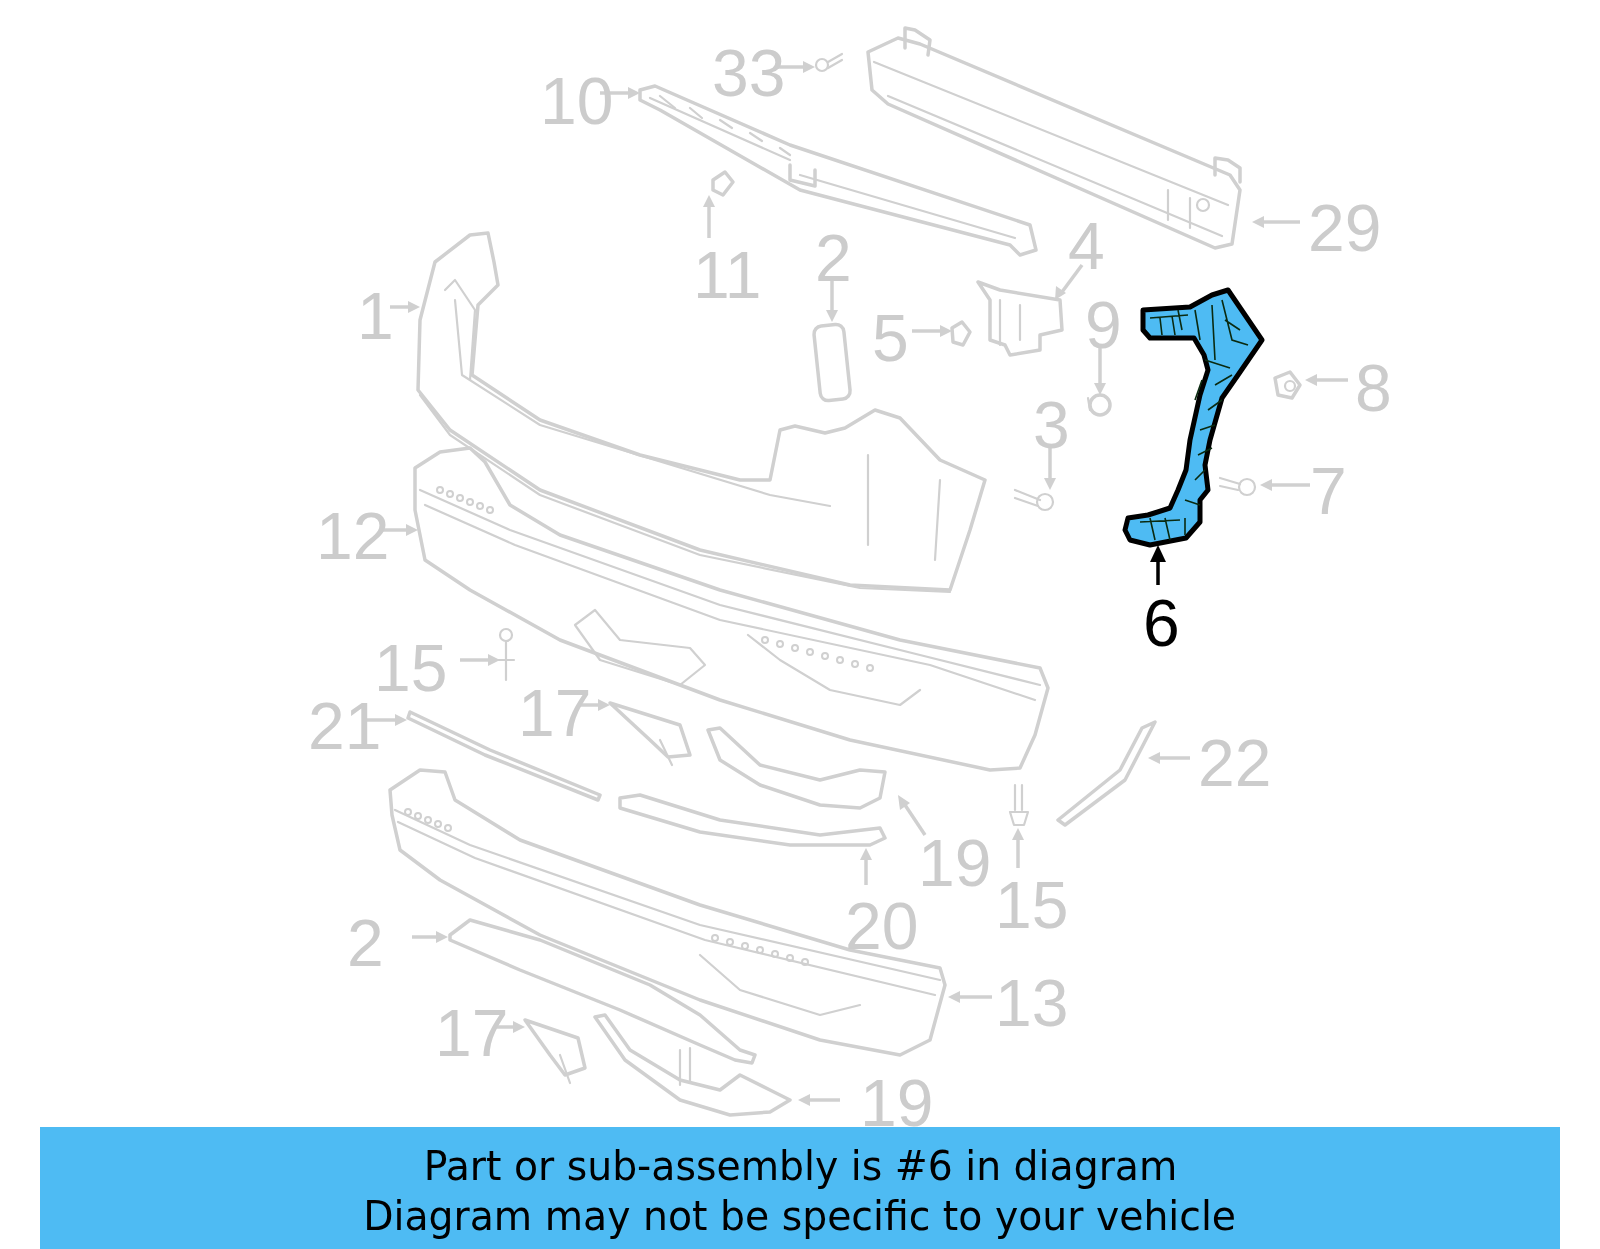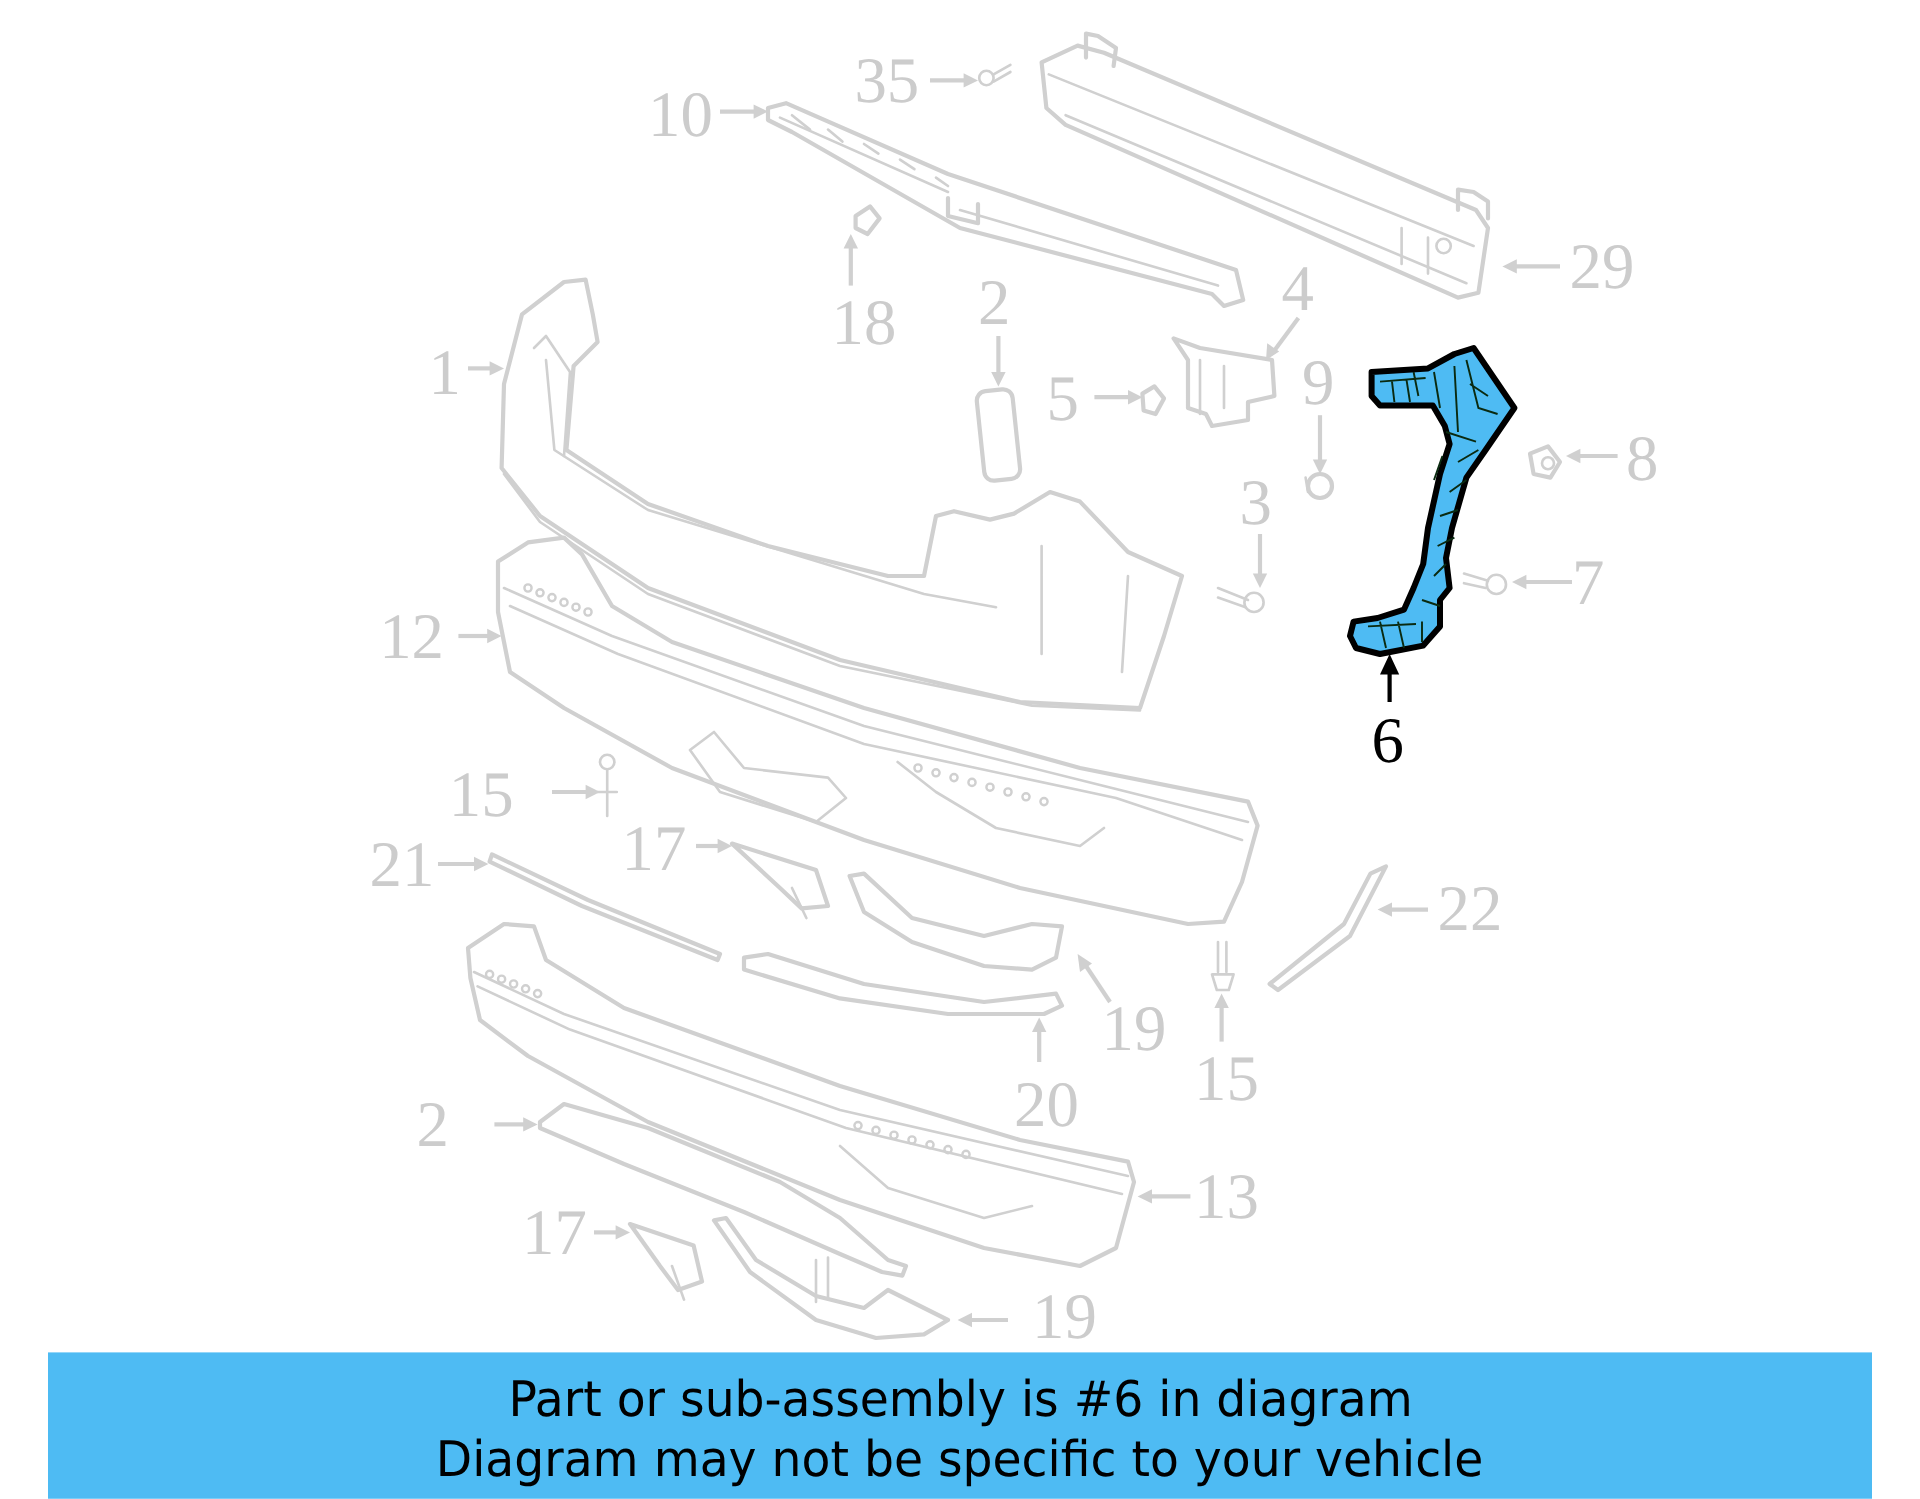--- a/index.html
+++ b/index.html
@@ -3,21 +3,21 @@
 <meta charset="utf-8">
 <style>
   html, body { margin: 0; padding: 0; background: #ffffff; }
   body { width: 1600px; height: 1249px; position: relative; overflow: hidden;
          font-family: "DejaVu Sans", sans-serif; }
   #diagram { position: absolute; left: 0; top: 0; width: 1600px; height: 1249px; }
   .part { fill: none; stroke: #d0d0d0; stroke-width: 3.5; stroke-linejoin: round; stroke-linecap: round; }
   .part-thin { fill: none; stroke: #d0d0d0; stroke-width: 2.2; stroke-linejoin: round; stroke-linecap: round; }
   .leader { stroke: #d0d0d0; stroke-width: 3.5; fill: none; }
   .arrowhead { fill: #d0d0d0; }
-  .callout { position: absolute; font-family: Liberation Serif, serif; font-size: 54px;
+  .callout { position: absolute; font-family: Liberation Sans, sans-serif; font-size: 66px;
              color: #cccccc; line-height: 1; white-space: nowrap; }
   .callout.active { color: #000000; }
   .hl-fill { fill: #4ebbf3; stroke: #000; stroke-width: 5; stroke-linejoin: round; }
   .hl-cell { fill: none; stroke: #0a2a10; stroke-width: 1.6; }
   .hl-leader { stroke: #000; stroke-width: 3.5; }
   .hl-arrow { fill: #000; }
   #banner { position: absolute; left: 40px; top: 1127px; width: 1520px; height: 128px;
             background: #4ebbf3; display: flex; flex-direction: column; align-items: center;
             justify-content: center; }
   #banner span { font-family: "DejaVu Sans", sans-serif; font-size: 41px; color: #000;
@@ -268,33 +268,33 @@
   <span class="callout" style="left:357px;top:283px">1</span>
   <span class="callout" style="left:815px;top:225px">2</span>
   <span class="callout" style="left:1033px;top:392px">3</span>
   <span class="callout" style="left:1068px;top:213px">4</span>
   <span class="callout" style="left:872px;top:305px">5</span>
   <span class="callout active" style="left:1143px;top:590px">6</span>
   <span class="callout" style="left:1310px;top:458px">7</span>
   <span class="callout" style="left:1355px;top:355px">8</span>
   <span class="callout" style="left:1085px;top:292px">9</span>
   <span class="callout" style="left:540px;top:68px">10</span>
-  <span class="callout" style="left:693px;top:242px">18</span>
+  <span class="callout" style="left:693px;top:242px">11</span>
   <span class="callout" style="left:316px;top:503px">12</span>
   <span class="callout" style="left:995px;top:970px">13</span>
   <span class="callout" style="left:995px;top:872px">15</span>
   <span class="callout" style="left:374px;top:635px">15</span>
   <span class="callout" style="left:347px;top:910px">2</span>
   <span class="callout" style="left:518px;top:680px">17</span>
   <span class="callout" style="left:435px;top:1000px">17</span>
   <span class="callout" style="left:918px;top:830px">19</span>
   <span class="callout" style="left:860px;top:1070px">19</span>
   <span class="callout" style="left:845px;top:893px">20</span>
   <span class="callout" style="left:308px;top:693px">21</span>
   <span class="callout" style="left:1198px;top:730px">22</span>
   <span class="callout" style="left:1308px;top:195px">29</span>
-  <span class="callout" style="left:712px;top:40px">35</span>
+  <span class="callout" style="left:712px;top:40px">33</span>
 </div>
 
 <div id="banner">
   <span>Part or sub-assembly is #6 in diagram</span>
   <span>Diagram may not be specific to your vehicle</span>
 </div>
 
 </body></html>

